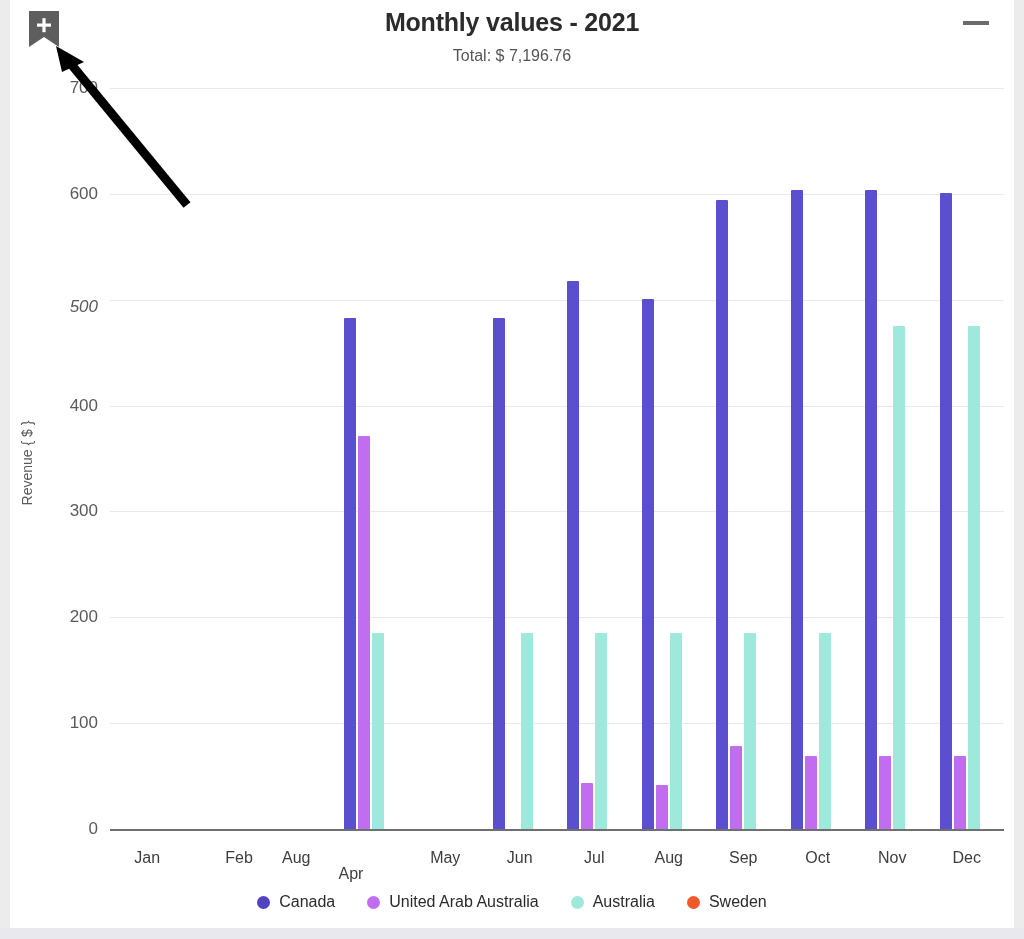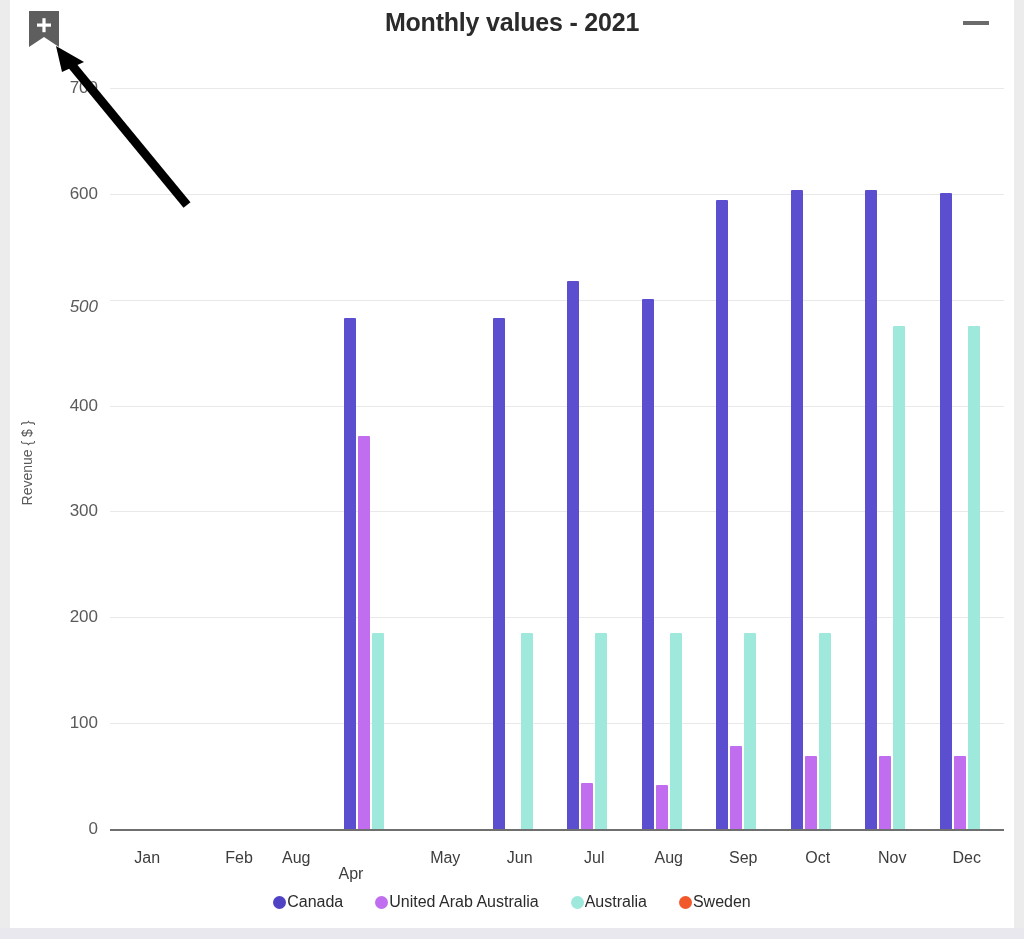--- a/index.html
+++ b/index.html
@@ -152,21 +152,21 @@
     top: 893px;
     width: 1004px;
     display: flex;
     justify-content: center;
     align-items: center;
     gap: 32px;
   }
   .legend-item {
     display: flex;
     align-items: center;
-    gap: 1px;
+    gap: 9px;
     cursor: pointer;
   }
   .legend-dot {
     width: 13px;
     height: 13px;
     border-radius: 50%;
     flex: 0 0 auto;
   }
   .legend-label {
     font-size: 16px;
@@ -194,20 +194,21 @@
   }
 </style>
 </head>
 <body>
 
 <div id="app">
 
   <div id="card">
 
     <div id="chart-title">Monthly values - 2021</div>
+    <div id="chart-subtitle">Total: $ 7,196.76</div>
 
     <div id="bookmark-btn">
       <svg width="34" height="38" viewBox="0 0 34 38" xmlns="http://www.w3.org/2000/svg">
         <path d="M2 1 H32 V37 L17 27 L2 37 Z" fill="#5e5e5e"></path>
         <rect x="10" y="13.5" width="14" height="3.2" fill="#ffffff"></rect>
         <rect x="15.4" y="8.2" width="3.2" height="14" fill="#ffffff"></rect>
       </svg>
     </div>
 
     <div id="menu-btn">

